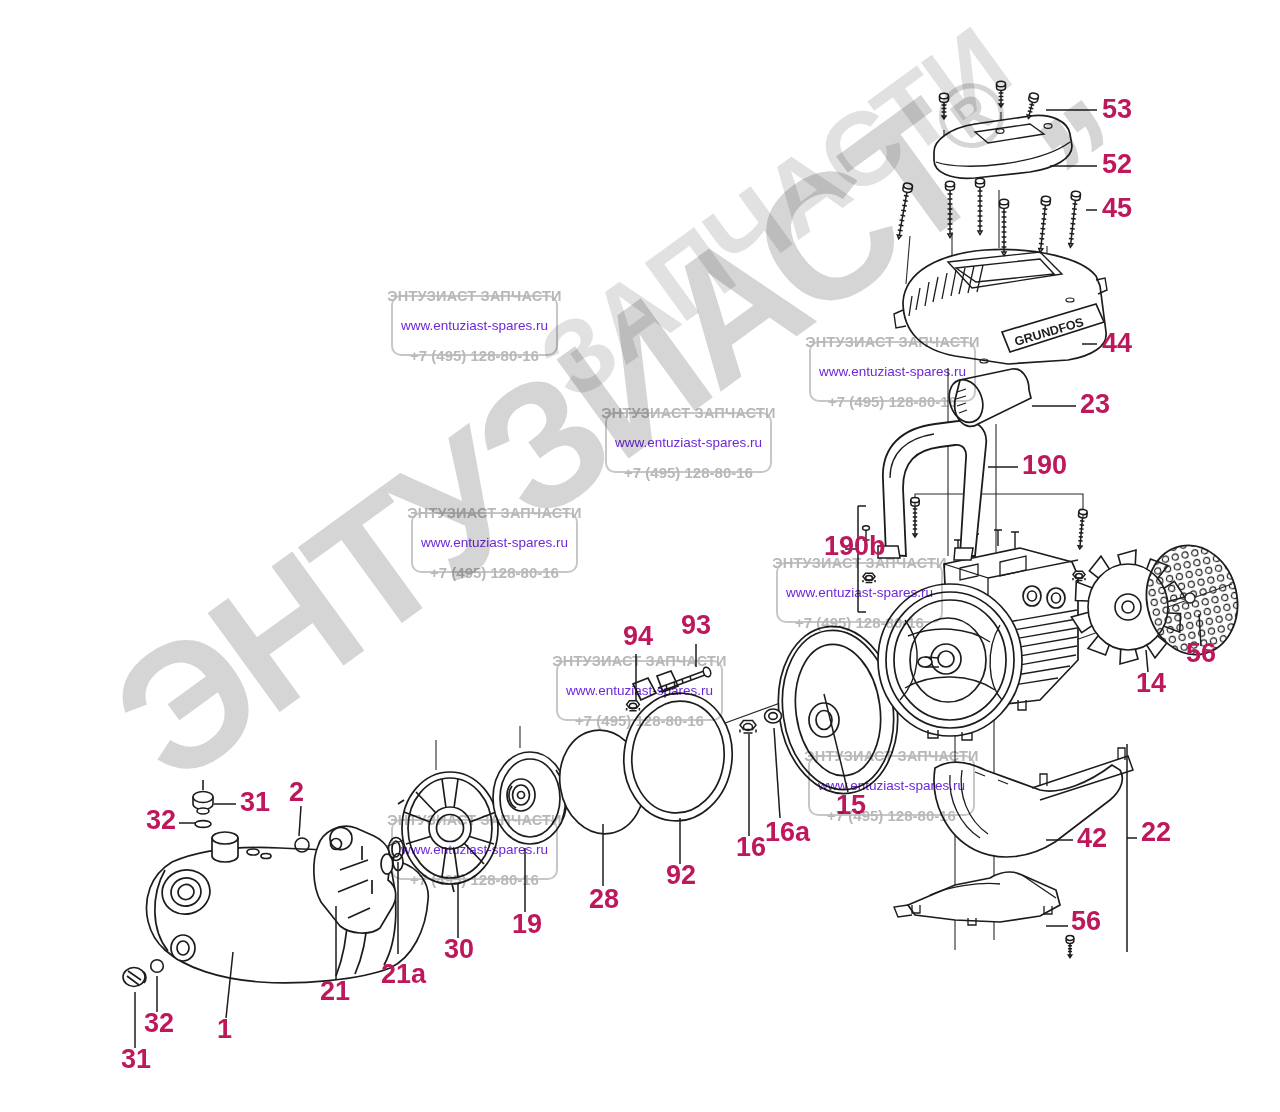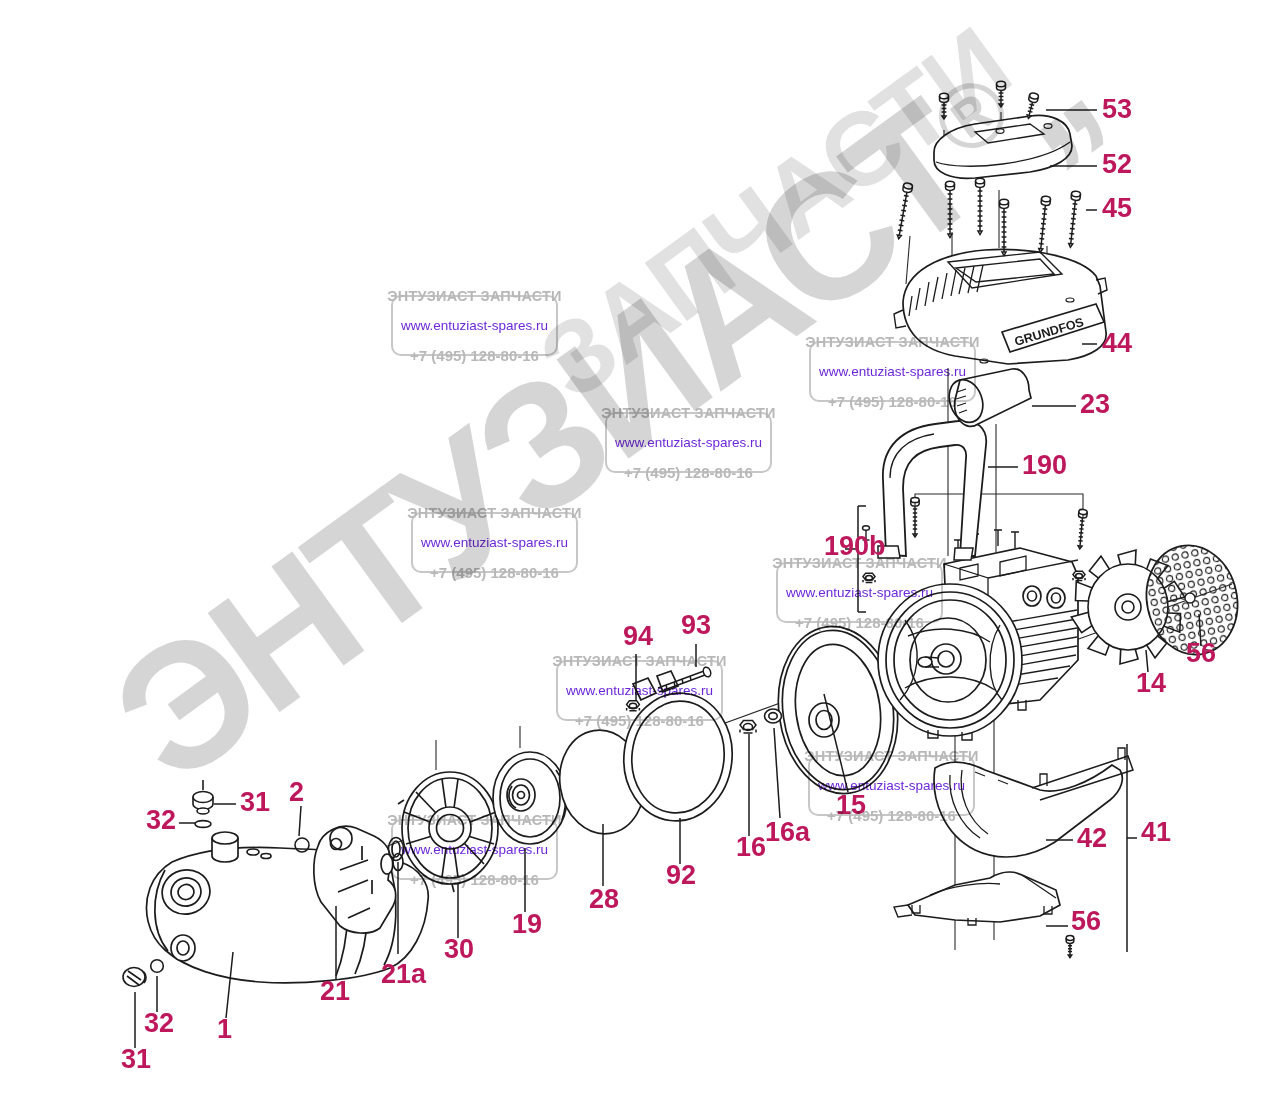--- a/index.html
+++ b/index.html
@@ -354,21 +354,21 @@
   <div class="callout" style="left:444px;top:936px">30</div>
   <div class="callout" style="left:381px;top:961px">21a</div>
   <div class="callout" style="left:320px;top:978px">21</div>
   <div class="callout" style="left:289px;top:779px">2</div>
   <div class="callout" style="left:240px;top:789px">31</div>
   <div class="callout" style="left:146px;top:807px">32</div>
   <div class="callout" style="left:217px;top:1016px">1</div>
   <div class="callout" style="left:144px;top:1010px">32</div>
   <div class="callout" style="left:121px;top:1046px">31</div>
   <div class="callout" style="left:1077px;top:825px">42</div>
-  <div class="callout" style="left:1141px;top:819px">41</div>
+  <div class="callout" style="left:1141px;top:819px">22</div>
   <div class="callout" style="left:1071px;top:908px">56</div>
 
   <div class="wm-diag-big"><span>ЭНТУЗИАСТ</span><span class="reg">®</span><span class="fl">,,</span></div>
   <div class="wm-diag-med"><span>ЗАПЧАСТИ</span></div>
 
   <div class="wm-box" style="left:391px;top:295px">
     <div class="wm-l1">ЭНТУЗИАСТ ЗАПЧАСТИ</div>
     <div class="wm-l2">www.entuziast-spares.ru</div>
     <div class="wm-l3">+7 (495) 128-80-16</div>
   </div>

